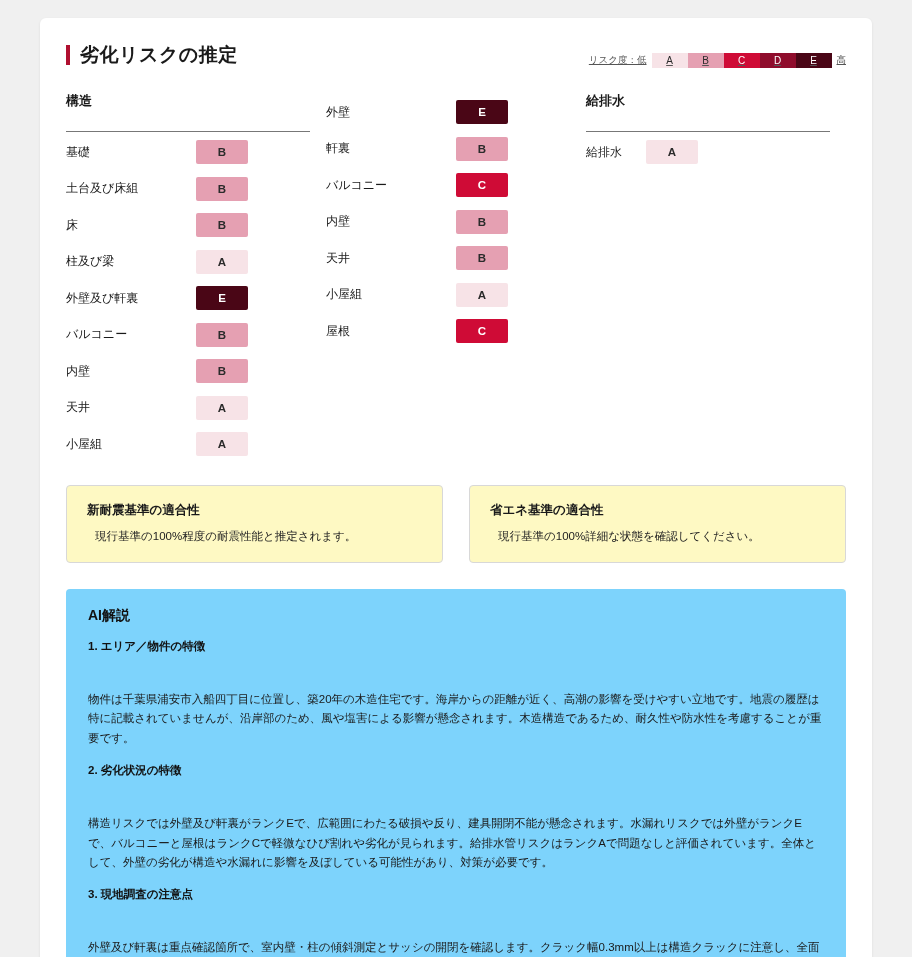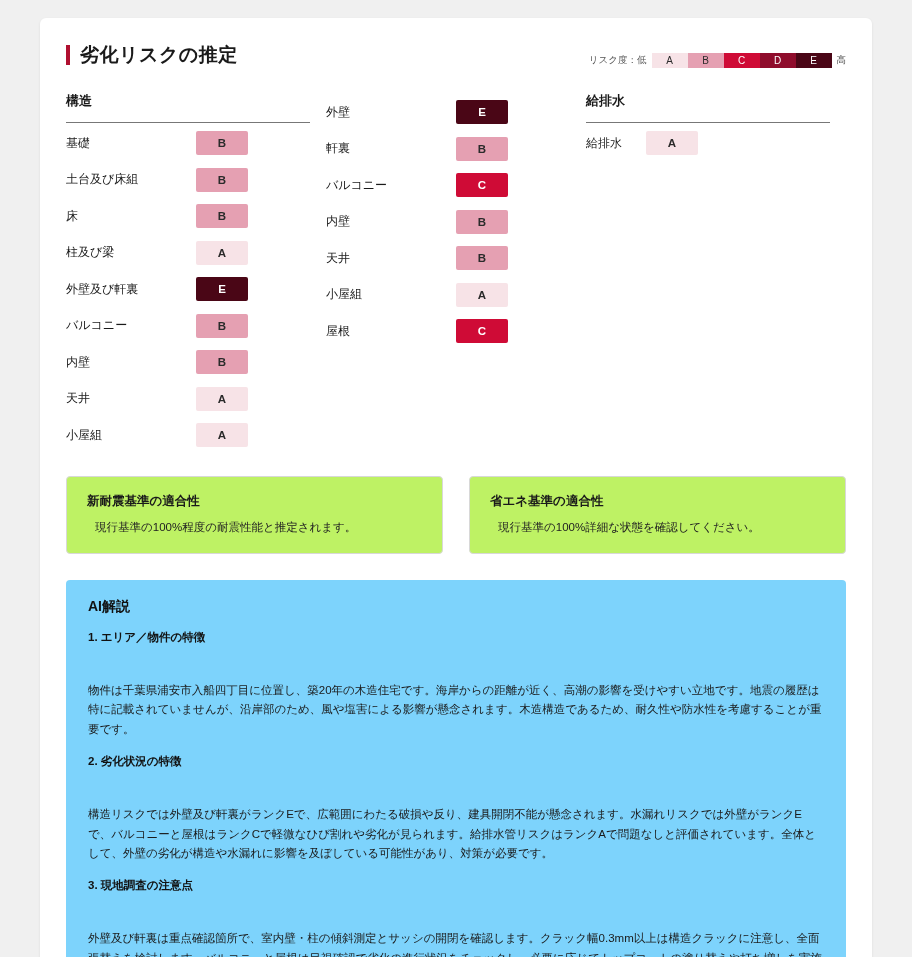--- a/index.html
+++ b/index.html
@@ -53,20 +53,21 @@
   }
 
   
   .legend {
     display: flex;
     align-items: center;
     font-size: 9.5px;
     color: #555;
     margin-top: 4px;
     white-space: nowrap;
+    text-decoration: underline;
   }
   .legend-label { margin-right: 5px; }
   .legend-cells { display: flex; }
   .legend-cell {
     width: 36px;
     height: 15px;
     line-height: 15px;
     text-align: center;
     font-size: 10px;
     color: #2b2b2b;
@@ -75,21 +76,21 @@
 
   
   .columns {
     display: flex;
     margin-top: 24px;
   }
   .col { width: 33.33%; padding-right: 16px; }
   .col-head {
     font-size: 13px;
     font-weight: bold;
-    padding-bottom: 12px;
+    padding-bottom: 21px;
     border-bottom: 1px solid #777;
     color: #1a1a1a;
   }
   .rows { margin-top: 2px; }
   .row {
     display: flex;
     align-items: center;
     height: 36.5px;
   }
   .row-label {
@@ -115,21 +116,21 @@
   .info-boxes {
     display: flex;
     gap: 26px;
     margin-top: 22px;
   }
   .info-box {
     flex: 1 1 0;
     border: 1px solid #d8d8d8;
     border-radius: 4px;
     padding: 16px 15px 18px 20px;
-    background: #bef264;
+    background: #fef9c3;
   }
   .info-title {
     font-size: 12.5px;
     font-weight: bold;
     margin-bottom: 10px;
     color: #1a1a1a;
   }
   .info-text {
     font-size: 11.5px;
     color: #222;

